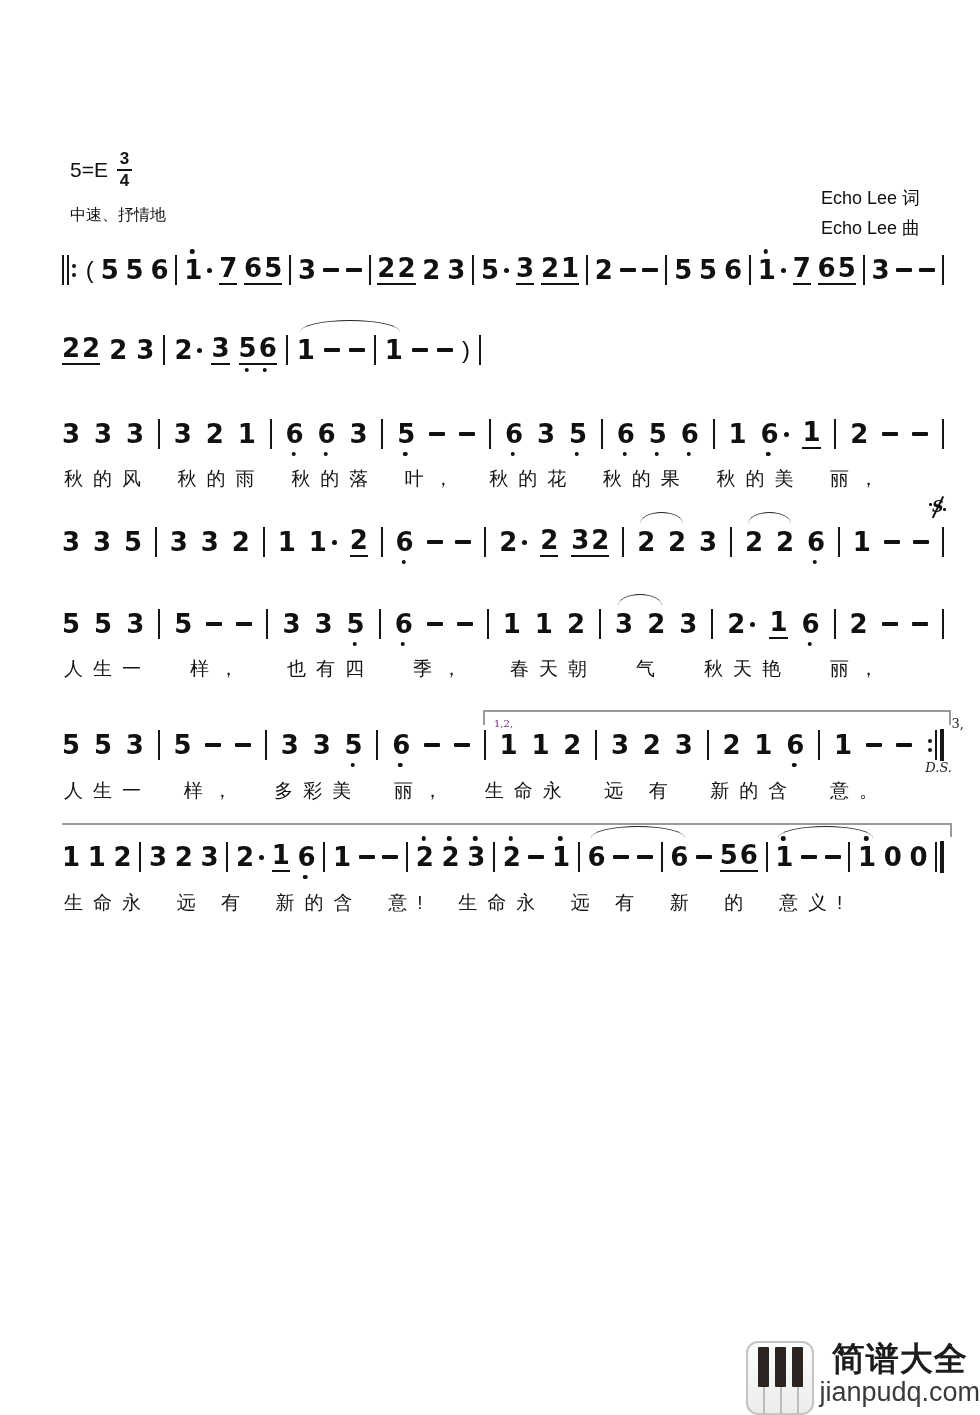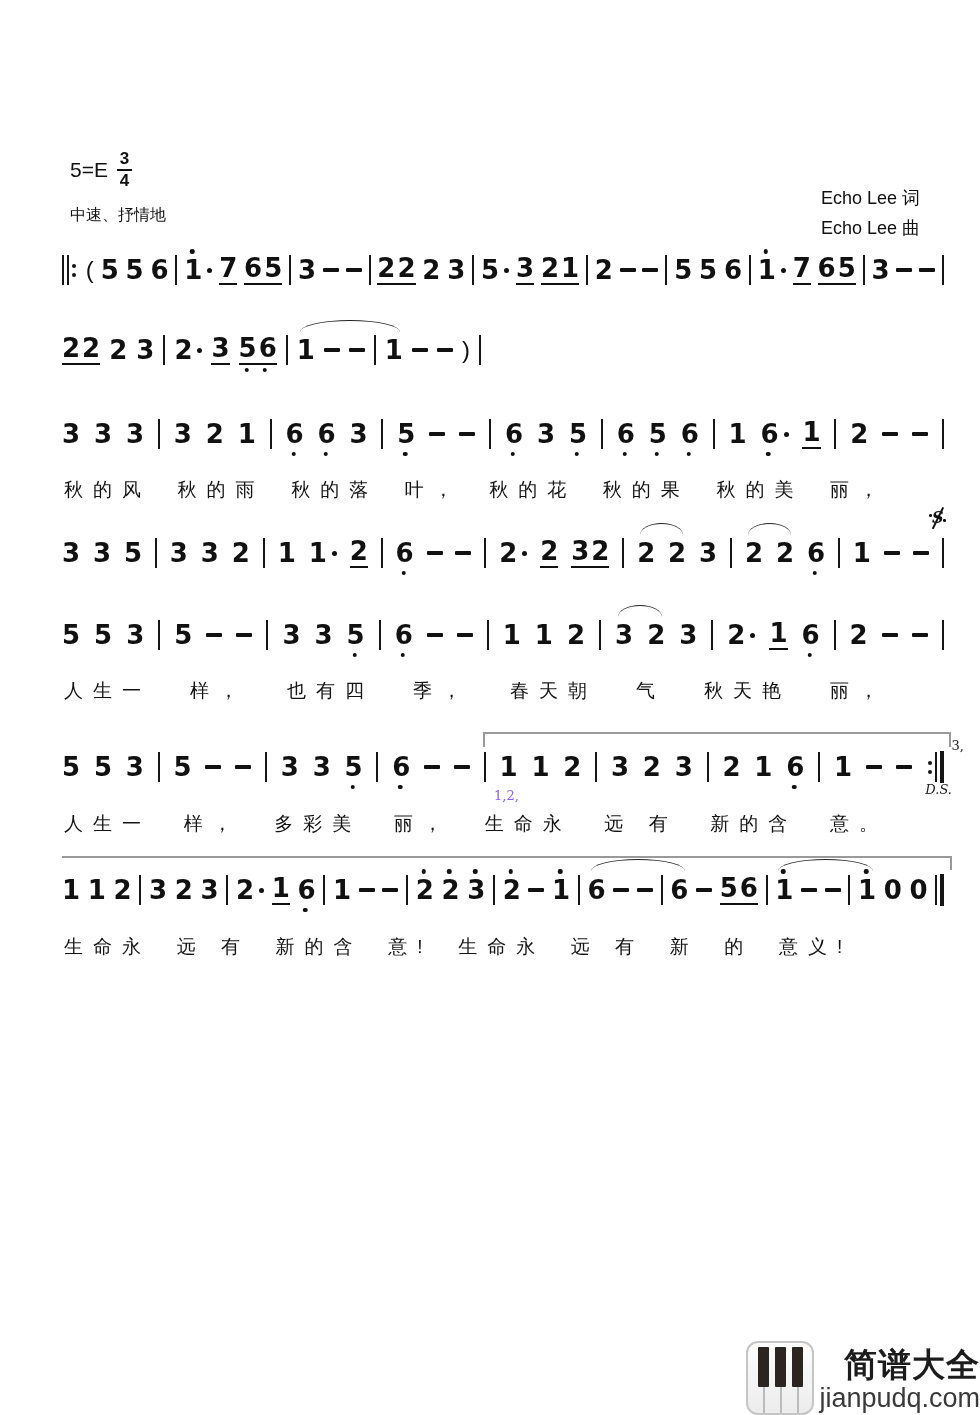--- a/index.html
+++ b/index.html
@@ -49,51 +49,51 @@
   .rcd{display:block;width:4px;height:4px;border-radius:50%;background:#161616;}
 
   .dash{width:16px;height:3.5px;background:#111;border-radius:1px;}
   .txt{font-size:24px;font-weight:500;line-height:1;}
 
   .tie{position:absolute;top:0;height:11px;border-top:1.8px solid #222;
        border-radius:50% 50% 0 0 / 100% 100% 0 0;}
 
   .volta{position:absolute;top:-4px;height:13px;
          border-top:2px solid #9a9a9a;border-left:2px solid #9a9a9a;border-right:2px solid #9a9a9a;}
-  .volta-label{position:absolute;top:4px;font-family:"DejaVu Serif",serif;font-size:13px;color:#8b5cf6;margin-top:48px;}
+  .volta-label{position:absolute;top:4px;font-family:"DejaVu Serif",serif;font-size:10px;color:#701a75;}
   .volta-endlabel{position:absolute;right:-20px;top:2px;font-family:"DejaVu Serif",serif;
                   font-size:13px;color:#222;}
   .ds{position:absolute;right:-8px;top:46px;font-family:"DejaVu Serif",serif;
       font-style:italic;font-size:13px;color:#222;margin-left:44px;}
   .topline{position:absolute;left:0;right:-8px;top:-3px;height:12px;
            border-top:2px solid #9a9a9a;border-right:2px solid #9a9a9a;}
 
   .segno{position:absolute;top:-15px;right:-2px;width:17px;height:21px;}
   .segno .ss{position:absolute;left:3px;top:0;font-family:"DejaVu Serif",serif;
              font-style:italic;font-weight:700;font-size:16px;line-height:1.2;}
   .segno .sl{position:absolute;left:8px;top:-2px;width:1.5px;height:24px;background:#111;
              transform:rotate(26deg);}
   .segno .sd{position:absolute;width:2.6px;height:2.6px;border-radius:50%;background:#111;}
   .segno .sd1{left:0;top:6px;}
   .segno .sd2{left:14px;top:11px;}
 
   .lyrics-row{display:flex;justify-content:space-between;padding:2px 56px 0 2px;
-              font-size:19px;letter-spacing:10px;color:#141414;margin-top:13px;}
+              font-size:19px;letter-spacing:10px;color:#141414;margin-top:2px;}
   .lyric-group{white-space:pre;}
   .lyric-group:empty{min-width:10px;}
 
   
   .watermark{position:absolute;right:0;bottom:0;display:flex;align-items:flex-end;gap:5px;}
   .piano-icon{position:relative;width:64px;height:70px;border:2px solid #c5c5c5;border-radius:12px;
               background:linear-gradient(#fdfdfd,#ececec);overflow:hidden;}
   .bk{position:absolute;top:4px;width:11px;height:40px;background:#2b2420;border-radius:1px;}
   .bk1{left:10px;} .bk2{left:27px;} .bk3{left:44px;}
   .wl{position:absolute;top:44px;width:1.5px;height:26px;background:#bbb;}
   .wl1{left:15px;} .wl2{left:32px;} .wl3{left:49px;}
-  .wm-text{display:flex;flex-direction:column;align-items:flex-end;padding-bottom:1px;}
+  .wm-text{display:flex;flex-direction:column;align-items:center;padding-bottom:7px;}
   .wm-title{font-size:33px;font-weight:600;color:#1c1c1c;line-height:1.1;letter-spacing:1px;}
   .wm-url{font-size:27px;font-weight:500;color:#3a3a3a;line-height:1.15;}
 </style>
 </head>
 <body>
 
 <div class="page">
 
 
   <div class="keysig">

